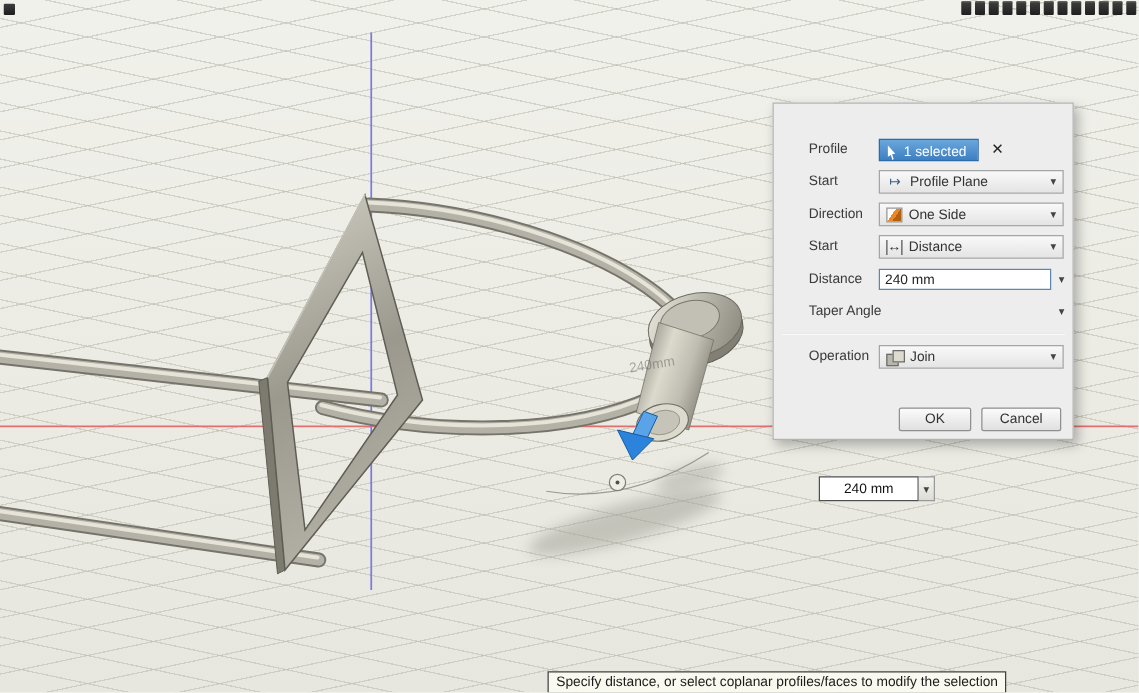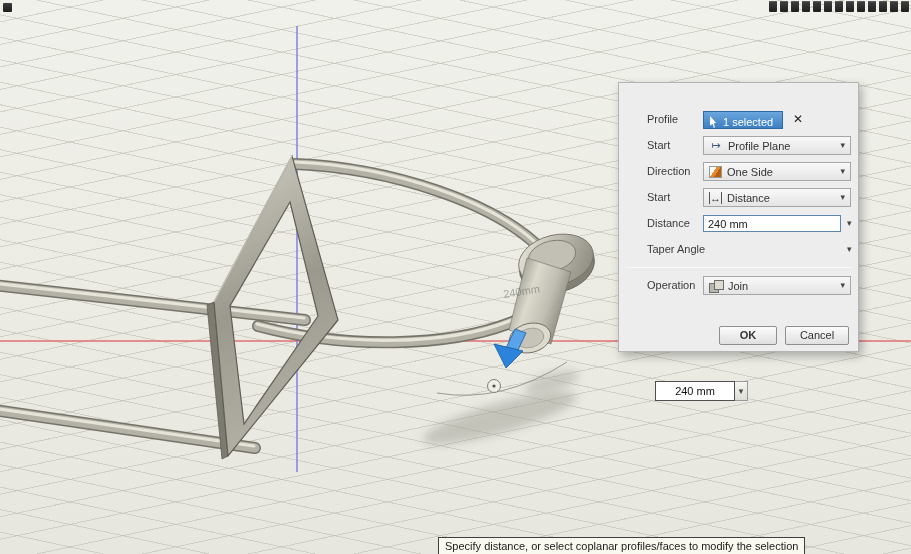--- a/index.html
+++ b/index.html
@@ -70,21 +70,21 @@
     font-size:11px; padding:0 4px; color:#222; }
   .val-input.focused { border-color:#5b87b0; }
   .row .field-caret { position:absolute; left:228px; top:5px; }
 
   .sep { position:absolute; left:6px; right:6px; top:184px; height:1px;
     background:#c7c7c7; border-bottom:1px solid #fafafa; }
 
   .btn { position:absolute; top:243px; height:19px; background:linear-gradient(#fbfbfb,#e0e0e0);
     border:1px solid #8f8f8f; border-radius:2px; font-size:11px; color:#333;
     text-align:center; line-height:17px; cursor:pointer; }
-  .btn-ok { left:100px; width:58px;font-weight:bold; }
+  .btn-ok { left:100px; width:58px; }
   .btn-cancel { left:166px; width:64px; }
 
   
   .float-input { position:absolute; left:655px; top:381px; display:flex; align-items:stretch; }
   .fi { width:80px; height:20px; border:1px solid #4f4f4f; background:#fff;
     font-family:"Liberation Sans",sans-serif; font-size:11px; text-align:center; color:#111; }
   .fi-arrow { width:13px; height:20px; border:1px solid #9a9a9a; border-left:none;
     background:linear-gradient(#f4f4f0,#ddddd6); display:flex; align-items:center;
     justify-content:center; cursor:pointer; }
 

